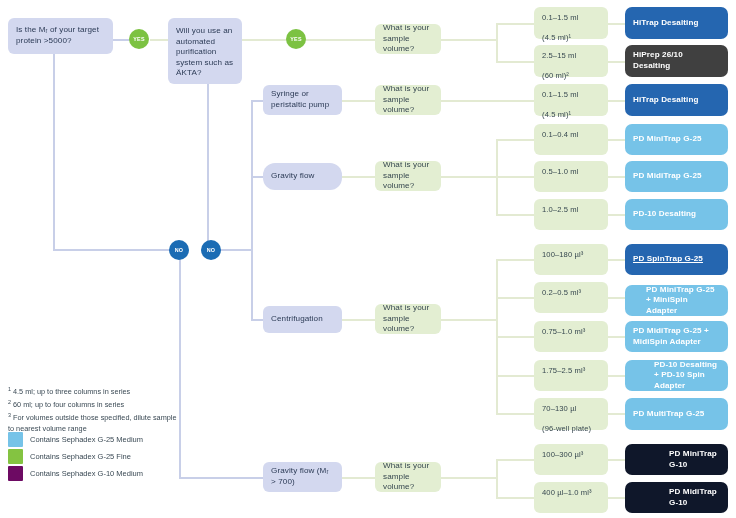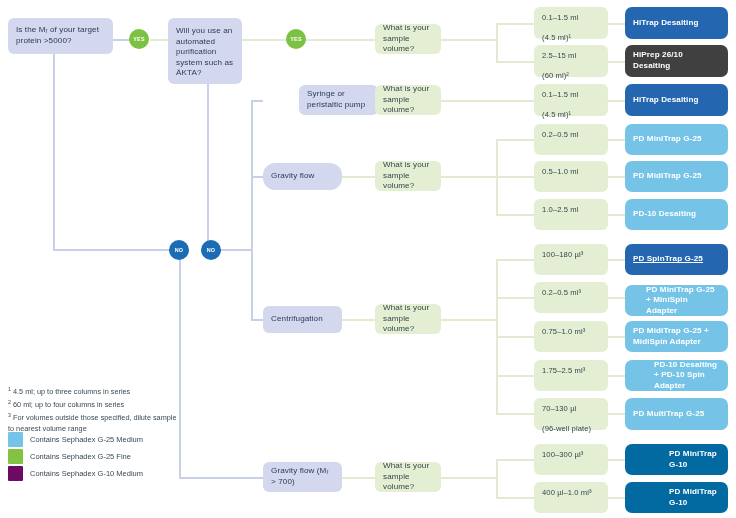--- a/index.html
+++ b/index.html
@@ -63,21 +63,21 @@
   
   .p-box {
     font-weight: bold;
     font-size: 8.1px;
     color: #ffffff;
     border-radius: 7px;
   }
   .p-box.g25-medium    { background: #76c3e8; }
   .p-box.g25-fine      { background: #404040; }
   .p-box.g25-superfine { background: #2566b0; }
-  .p-box.g10-medium    { background: #0369a1; padding-left: 44px; }
+  .p-box.g10-medium    { background: #0f172a; padding-left: 44px; }
 
   
   .badge {
     position: absolute;
     width: 20px;
     height: 20px;
     border-radius: 50%;
     display: flex;
     align-items: center;
     justify-content: center;
@@ -192,21 +192,21 @@
   <div class="line h green" style="left:608px; top:497px; width:17px;"></div>
 
   <div class="node q-box" style="left:8px; top:18px; width:105px; height:36px;">
     <span>Is the Mᵣ of your target protein &gt;5000?</span>
   </div>
 
   <div class="node q-box" style="left:168px; top:18px; width:74px; height:66px; align-items:flex-start; padding-top:8px;">
     <span>Will you use an automated purification system such as ÄKTA?</span>
   </div>
 
-  <div class="node q-box" style="left:263px; top:85px; width:79px; height:30px;margin-left:36px;">
+  <div class="node q-box" style="left:263px; top:85px; width:79px; height:30px;">
     <span>Syringe or peristaltic pump</span>
   </div>
 
   <div class="node q-box" style="left:263px; top:163px; width:79px; height:27px;border-radius:12px;">
     <span>Gravity flow</span>
   </div>
 
   <div class="node q-box" style="left:263px; top:306px; width:79px; height:27px;">
     <span>Centrifugation</span>
   </div>
@@ -250,21 +250,21 @@
   <div class="node v-box" style="left:534px; top:45px; width:74px; height:32px;">
     <span><span>2.5–15 ml</span><br><span>(60 ml)²</span></span>
   </div>
 
   <div class="node v-box" style="left:534px; top:84px; width:74px; height:32px;">
     <span><span>0.1–1.5 ml</span><br><span>(4.5 ml)¹</span></span>
   </div>
 
   <div class="node v-box" style="left:534px; top:124px; width:74px; height:31px;">
     <span>
-        <span>0.2–0.5 ml</span>
+        <span>0.1–0.4 ml</span>
       </span>
   </div>
   <div class="node v-box" style="left:534px; top:161px; width:74px; height:31px;">
     <span>
         <span>0.5–1.0 ml</span>
       </span>
   </div>
   <div class="node v-box" style="left:534px; top:199px; width:74px; height:31px;text-align:right;">
     <span>
         <span>1.0–2.5 ml</span>

